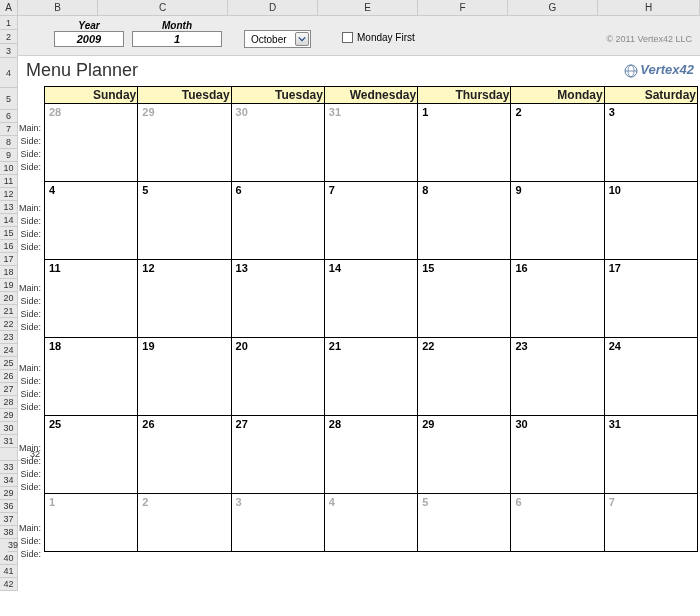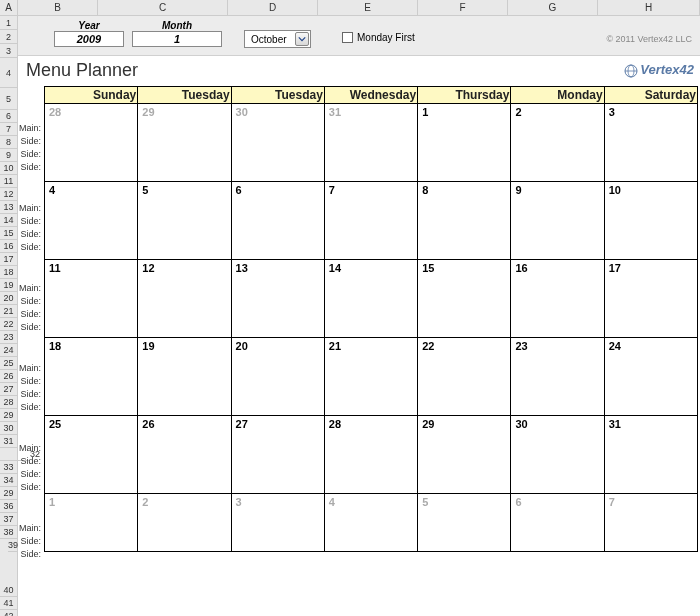--- a/index.html
+++ b/index.html
@@ -247,21 +247,21 @@
     <div class="row-header" style="height: 13px; line-height: 13px;">30</div>
     <div class="row-header" style="height: 13px; line-height: 13px;">31</div>
     <div class="row-header" style="height: 13px; line-height: 13px; padding-left: 30px;">32</div>
     <div class="row-header" style="height: 13px; line-height: 13px;">33</div>
     <div class="row-header" style="height: 13px; line-height: 13px;">34</div>
     <div class="row-header" style="height: 13px; line-height: 13px;">29</div>
     <div class="row-header" style="height: 13px; line-height: 13px;">36</div>
     <div class="row-header" style="height: 13px; line-height: 13px;">37</div>
     <div class="row-header" style="height: 13px; line-height: 13px;">38</div>
     <div class="row-header" style="height: 13px; line-height: 13px; margin-left: 8px;">39</div>
-    <div class="row-header" style="height: 13px; line-height: 13px; margin-top: 32px;">40</div>
+    <div class="row-header" style="height: 13px; line-height: 13px;">40</div>
     <div class="row-header" style="height: 13px; line-height: 13px;">41</div>
     <div class="row-header" style="height: 13px; line-height: 13px;">42</div>
   </div>
 
 <div class="content">
   <div class="control-bar">
     <div class="ctrl-group" style="left:36px;width:70px">
       <div class="ctrl-label">Year</div>
       <div class="ctrl-value">2009</div>
     </div>

